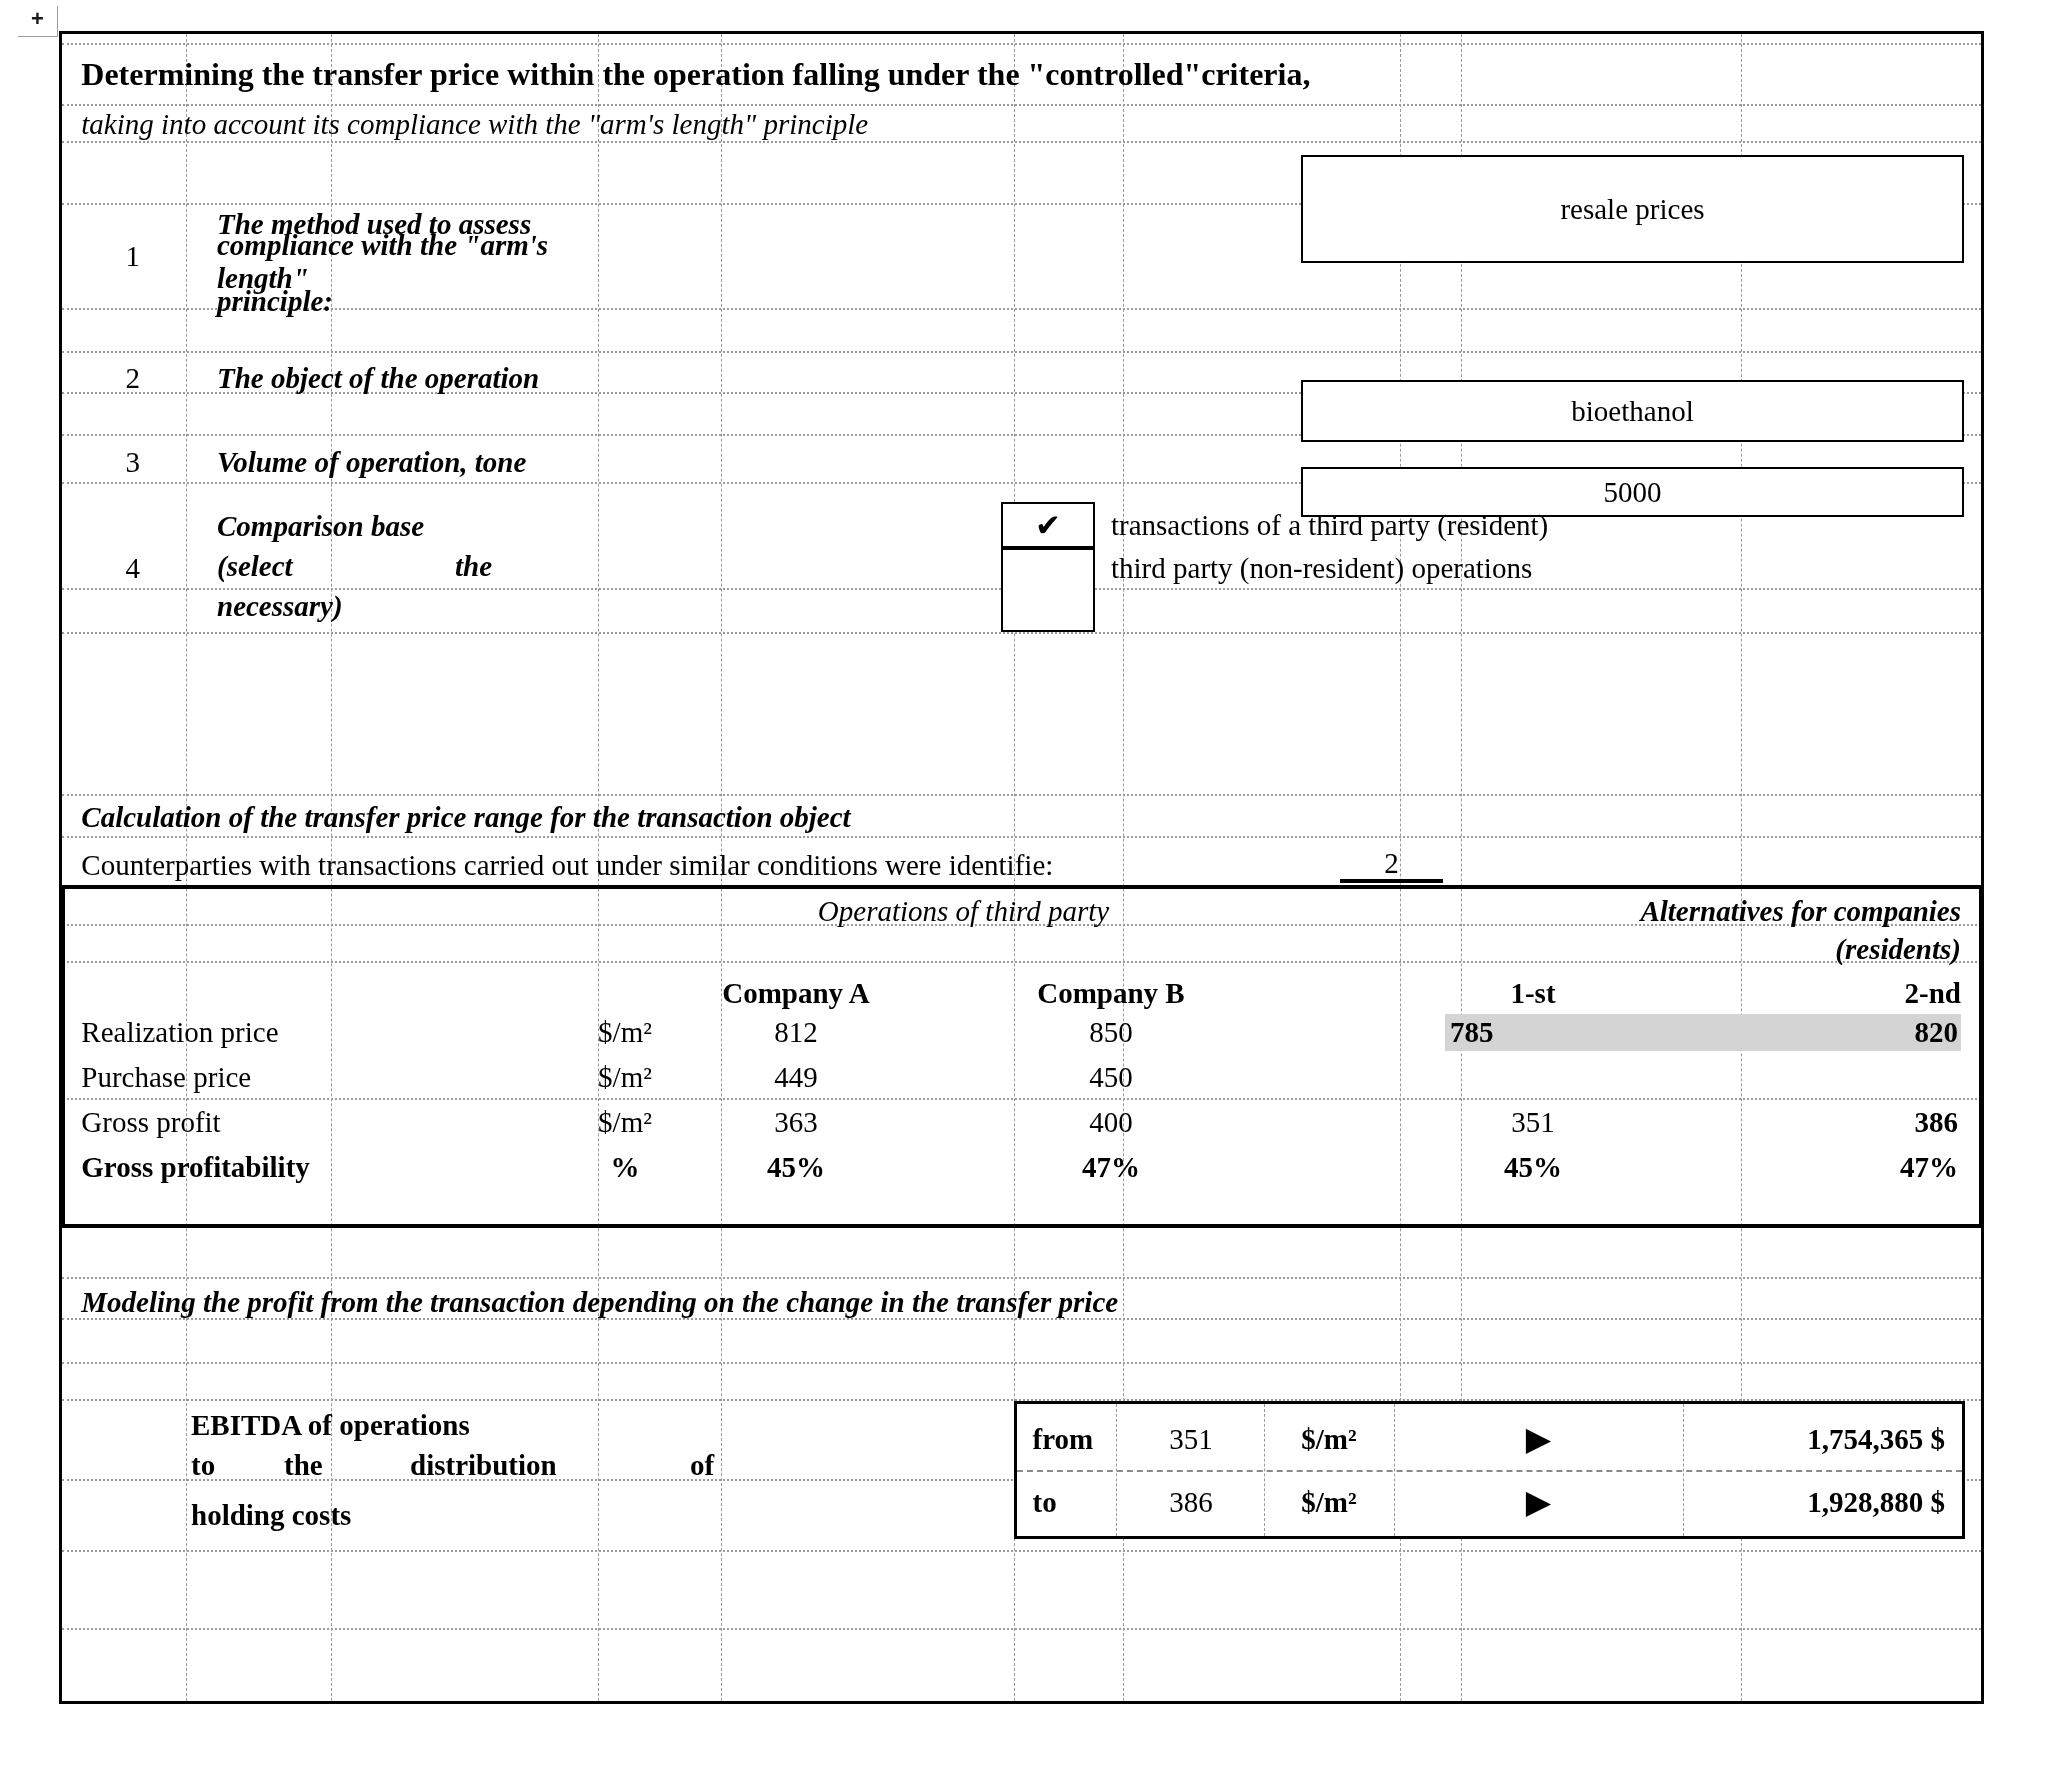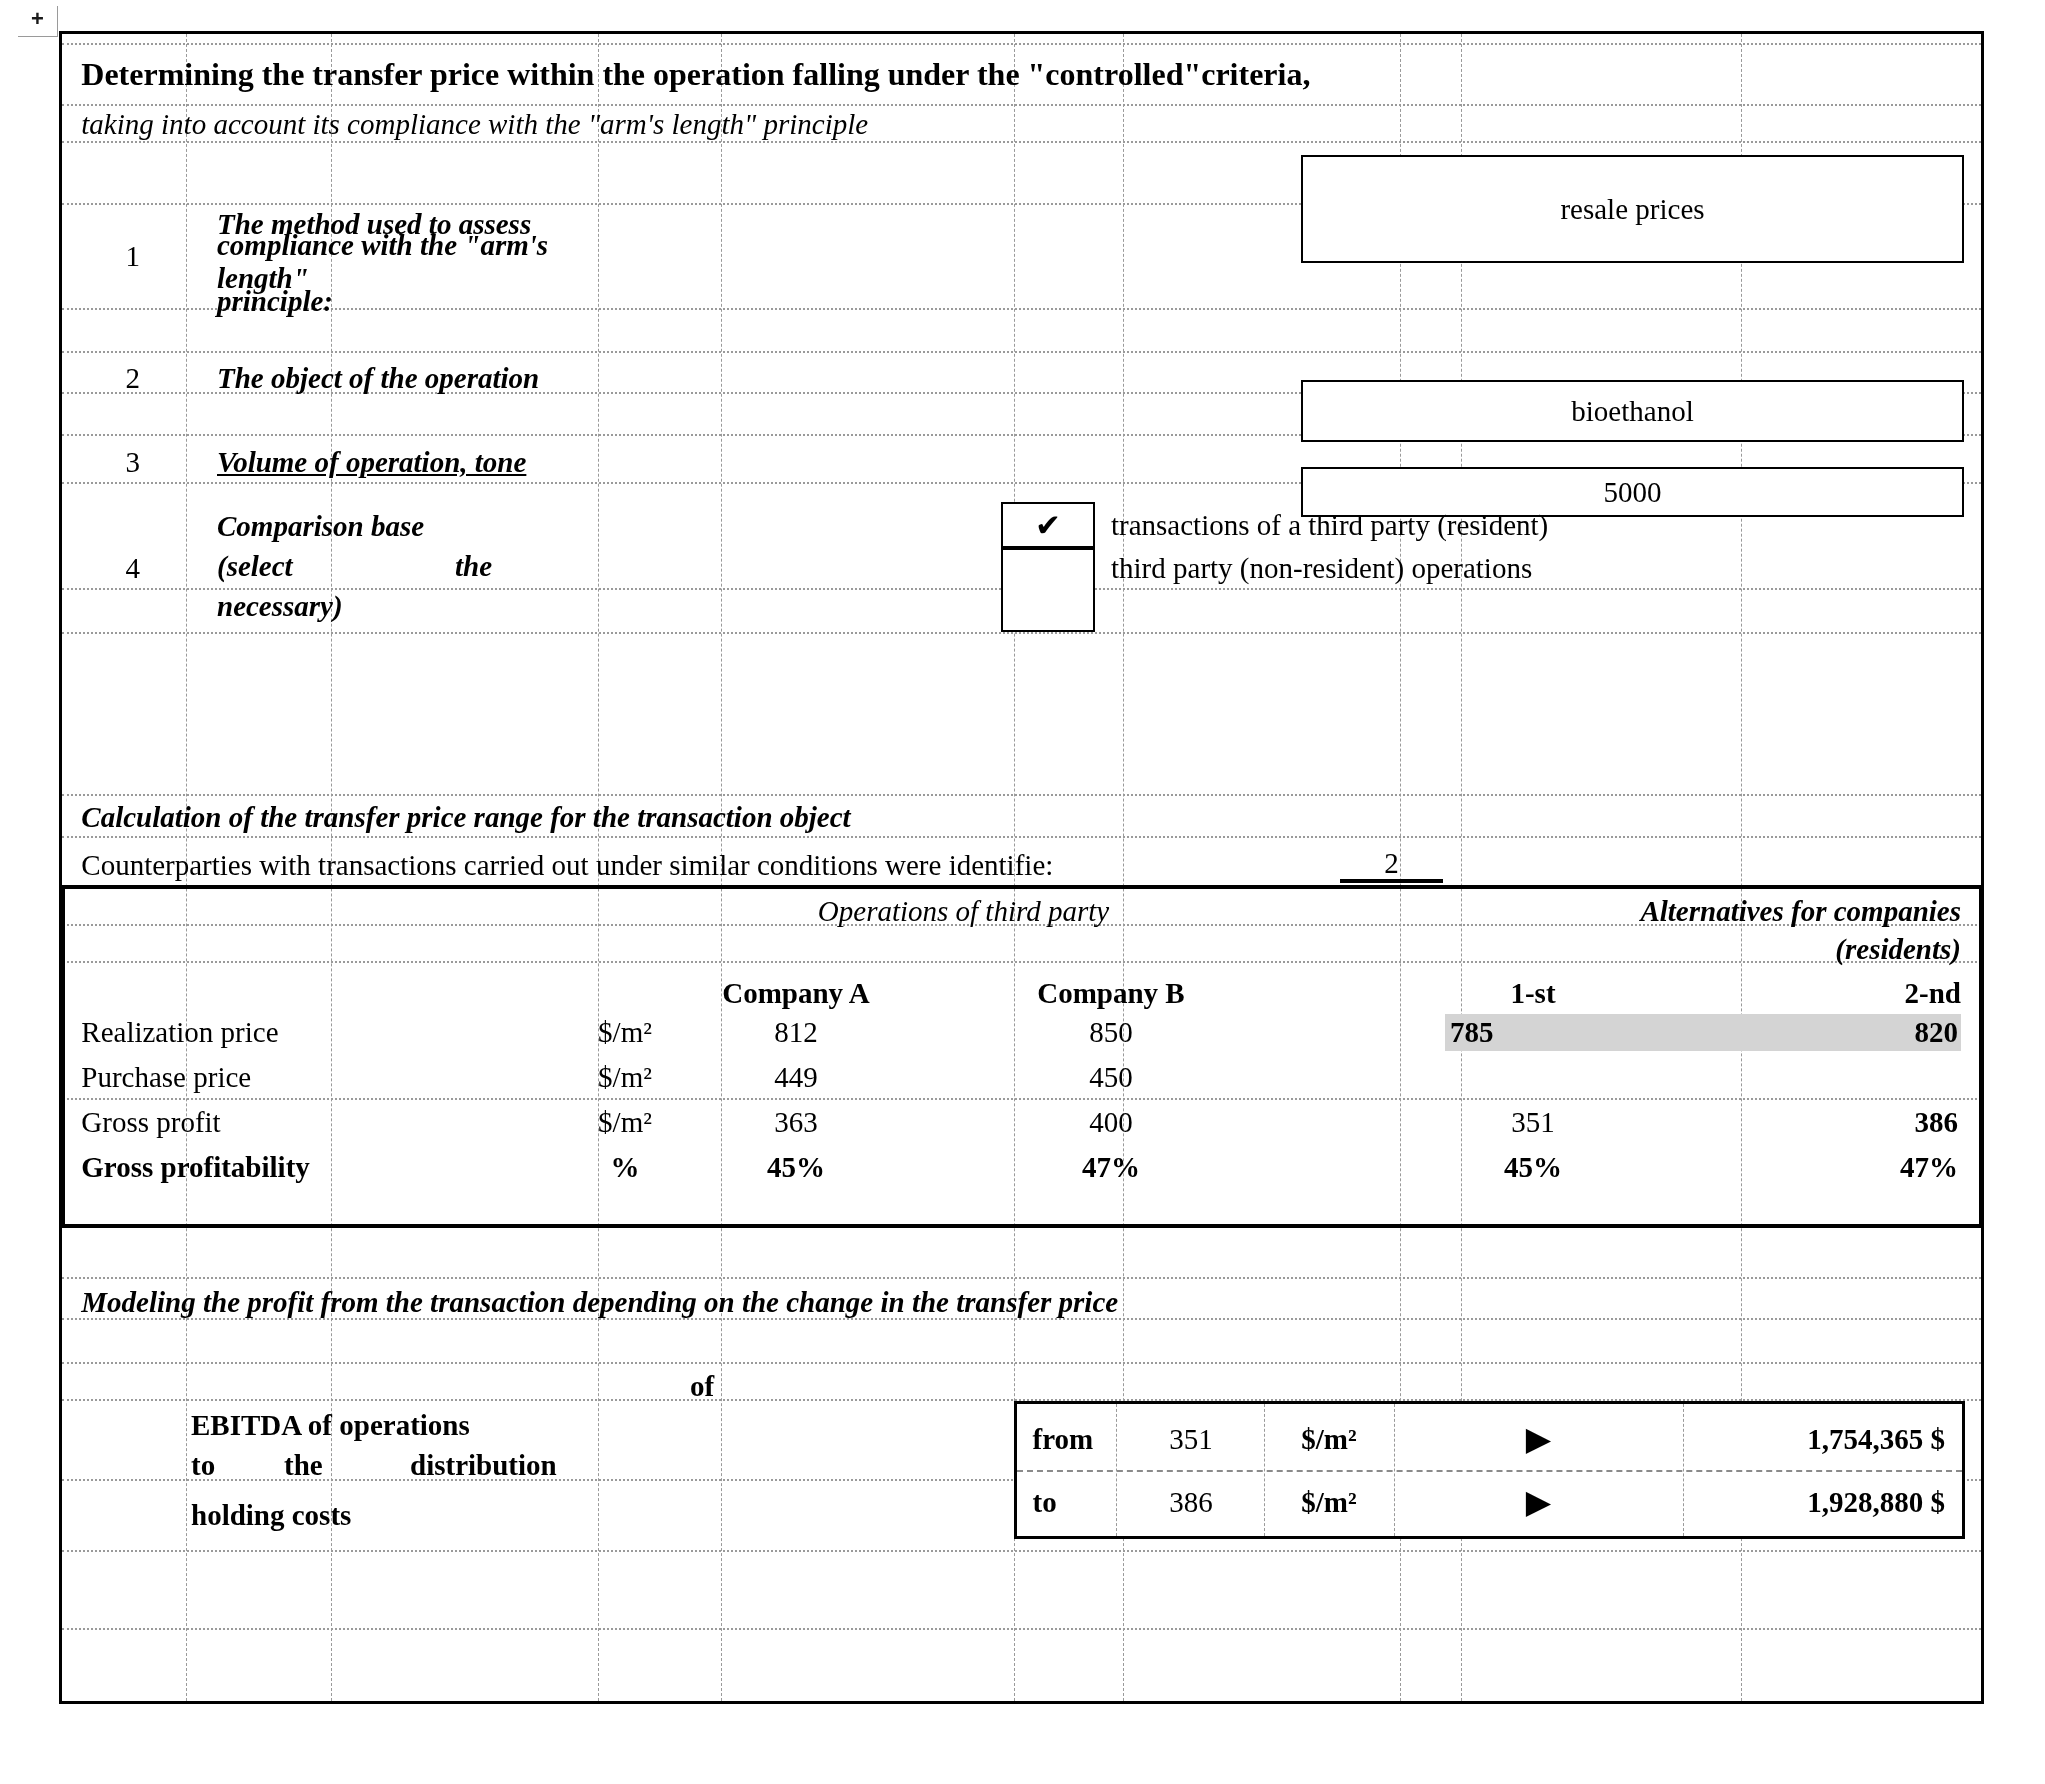--- a/index.html
+++ b/index.html
@@ -111,21 +111,21 @@
     <div class="cell left fs-row bi" style="left:155px;top:174px;width:380px;height:32px;">The method used to assess</div>
     <div class="cell left fs-row bi" style="left:155px;top:212px;width:399px;height:32px;">compliance with the "arm's length"</div>
     <div class="cell left fs-row bi" style="left:155px;top:251px;width:380px;height:32px;">principle:</div>
     <div class="cell center fs-val valbox" style="left:1239px;top:89px;width:663px;height:108px;">resale prices</div>
 
     <div class="cell center fs-row" style="left:19.3px;top:325px;width:103px;height:39px;">2</div>
     <div class="cell left fs-row bi" style="left:155px;top:325px;width:515px;height:39px;">The object of the operation</div>
     <div class="cell center fs-val valbox" style="left:1239px;top:314px;width:663px;height:62px;">bioethanol</div>
 
     <div class="cell center fs-row" style="left:19.3px;top:409px;width:103px;height:39px;">3</div>
-    <div class="cell left fs-row bi" style="left:155px;top:409px;width:515px;height:39px;text-decoration:underline;">Volume of operation, tone</div>
+    <div class="cell left fs-row bi" style="left:155px;top:409px;width:515px;height:39px;">Volume of operation, tone</div>
     <div class="cell center fs-val valbox" style="left:1239px;top:401px;width:663px;height:50px;">5000</div>
 
     <div class="cell center fs-row" style="left:19.3px;top:515px;width:103px;height:39px;">4</div>
     <div class="cell left fs-row bi" style="left:155px;top:475px;width:361px;height:35px;">Comparison base</div>
     <div class="cell left fs-row bi" style="left:155px;top:515px;width:129px;height:35px;">(select</div>
     <div class="cell left fs-row bi" style="left:393px;top:515px;width:129px;height:35px;">the</div>
     <div class="cell left fs-row bi" style="left:155px;top:555px;width:258px;height:35px;">necessary)</div>
 
     <div class="chkbox" style="left:939px;top:468px;width:94px;height:46px;">
       <span>✔</span>
@@ -179,21 +179,21 @@
     <div class="cell center fs-tbl b" style="left:914px;top:1115px;width:270px;height:37px;">47%</div>
     <div class="cell center fs-tbl b" style="left:1384px;top:1115px;width:174px;height:37px;">45%</div>
     <div class="cell right fs-tbl b" style="left:1648px;top:1115px;width:248px;height:37px;">47%</div>
 
     <div class="cell left fs-row bi" style="left:19.3px;top:1249px;width:1545px;height:39px;">Modeling the profit from the transaction depending on the change in the transfer price</div>
 
     <div class="cell left fs-row b" style="left:129px;top:1373px;width:534px;height:37px;">EBITDA of operations</div>
     <div class="cell left fs-row b" style="left:129px;top:1413px;width:64px;height:37px;">to</div>
     <div class="cell left fs-row b" style="left:222px;top:1413px;width:90px;height:37px;">the</div>
     <div class="cell left fs-row b" style="left:348px;top:1413px;width:245px;height:37px;">distribution</div>
-    <div class="cell left fs-row b" style="left:628px;top:1334px;width:77px;height:37px;">of</div>
+    <div class="cell left fs-row b" style="left:628px;top:1413px;width:77px;height:37px;">of</div>
     <div class="cell left fs-row b" style="left:129px;top:1453px;width:451px;height:37px;margin-top:10px;">holding costs</div>
 
     <div class="ftbox" style="left:952px;top:1367px;width:951px;height:138px;">
       <div class="ftdash-h" style="top:66px;"></div>
       <div class="ftdash-v" style="left:99px;"></div>
       <div class="ftdash-v" style="left:247px;"></div>
       <div class="ftdash-v" style="left:377px;"></div>
       <div class="ftdash-v" style="left:666px;"></div>
 
       <div class="cell left fs-row b" style="left:15.5px;top:7.7px;width:90px;height:55px;">from</div>

